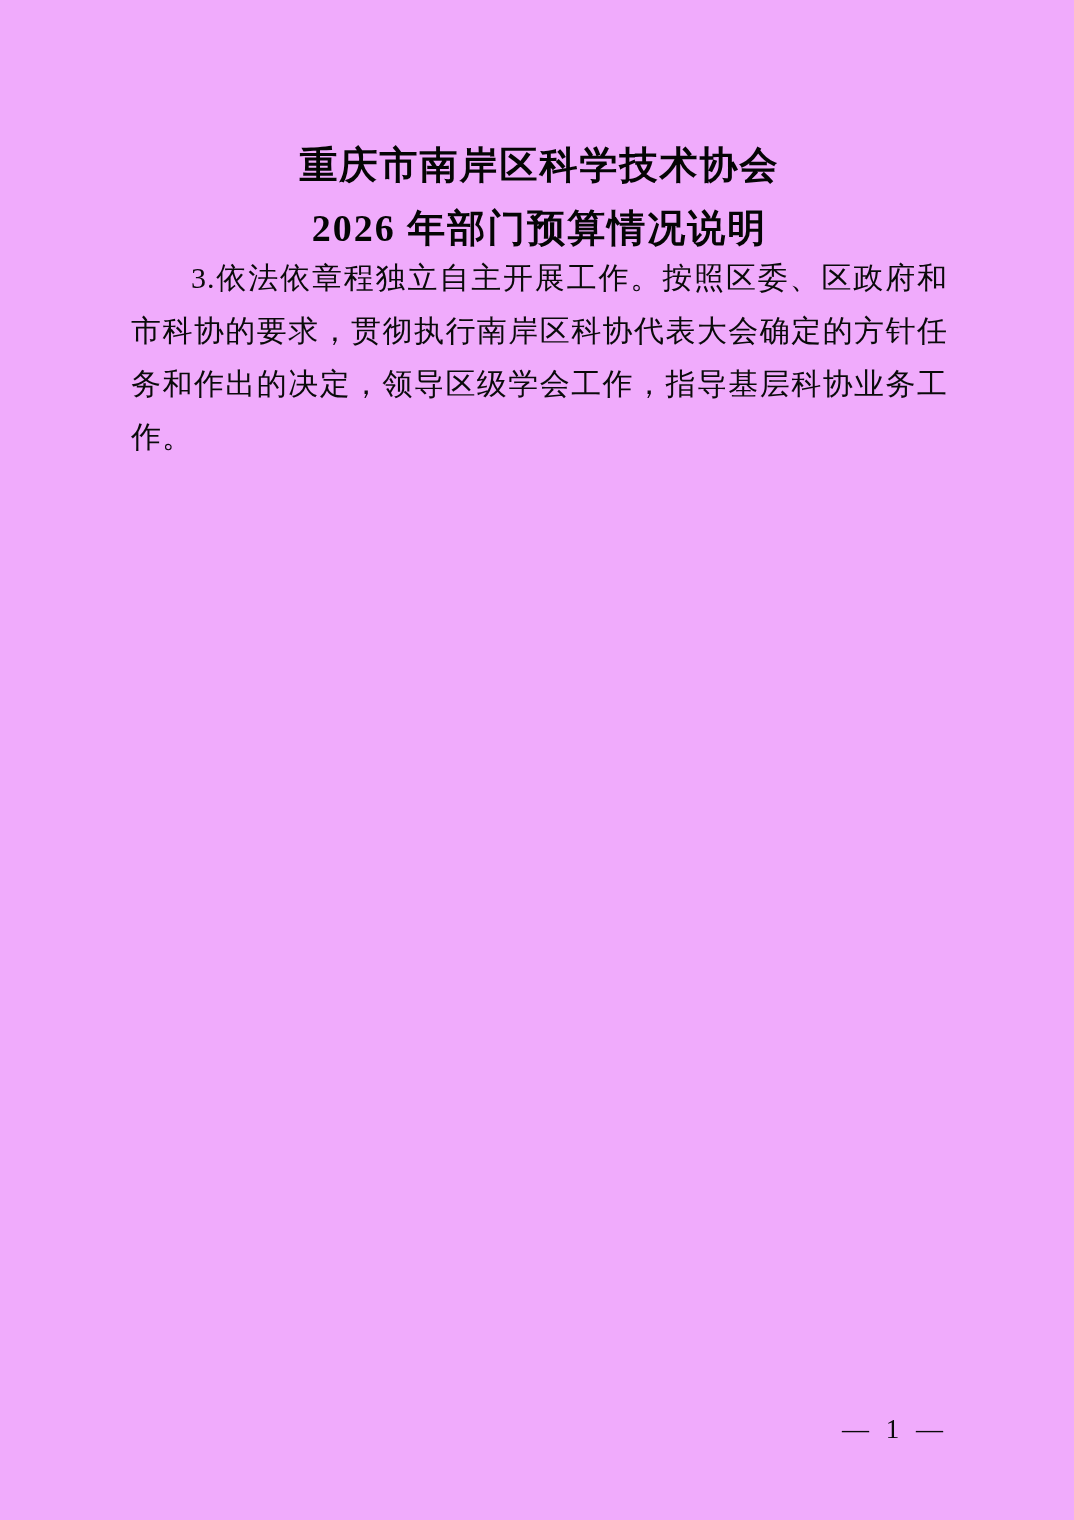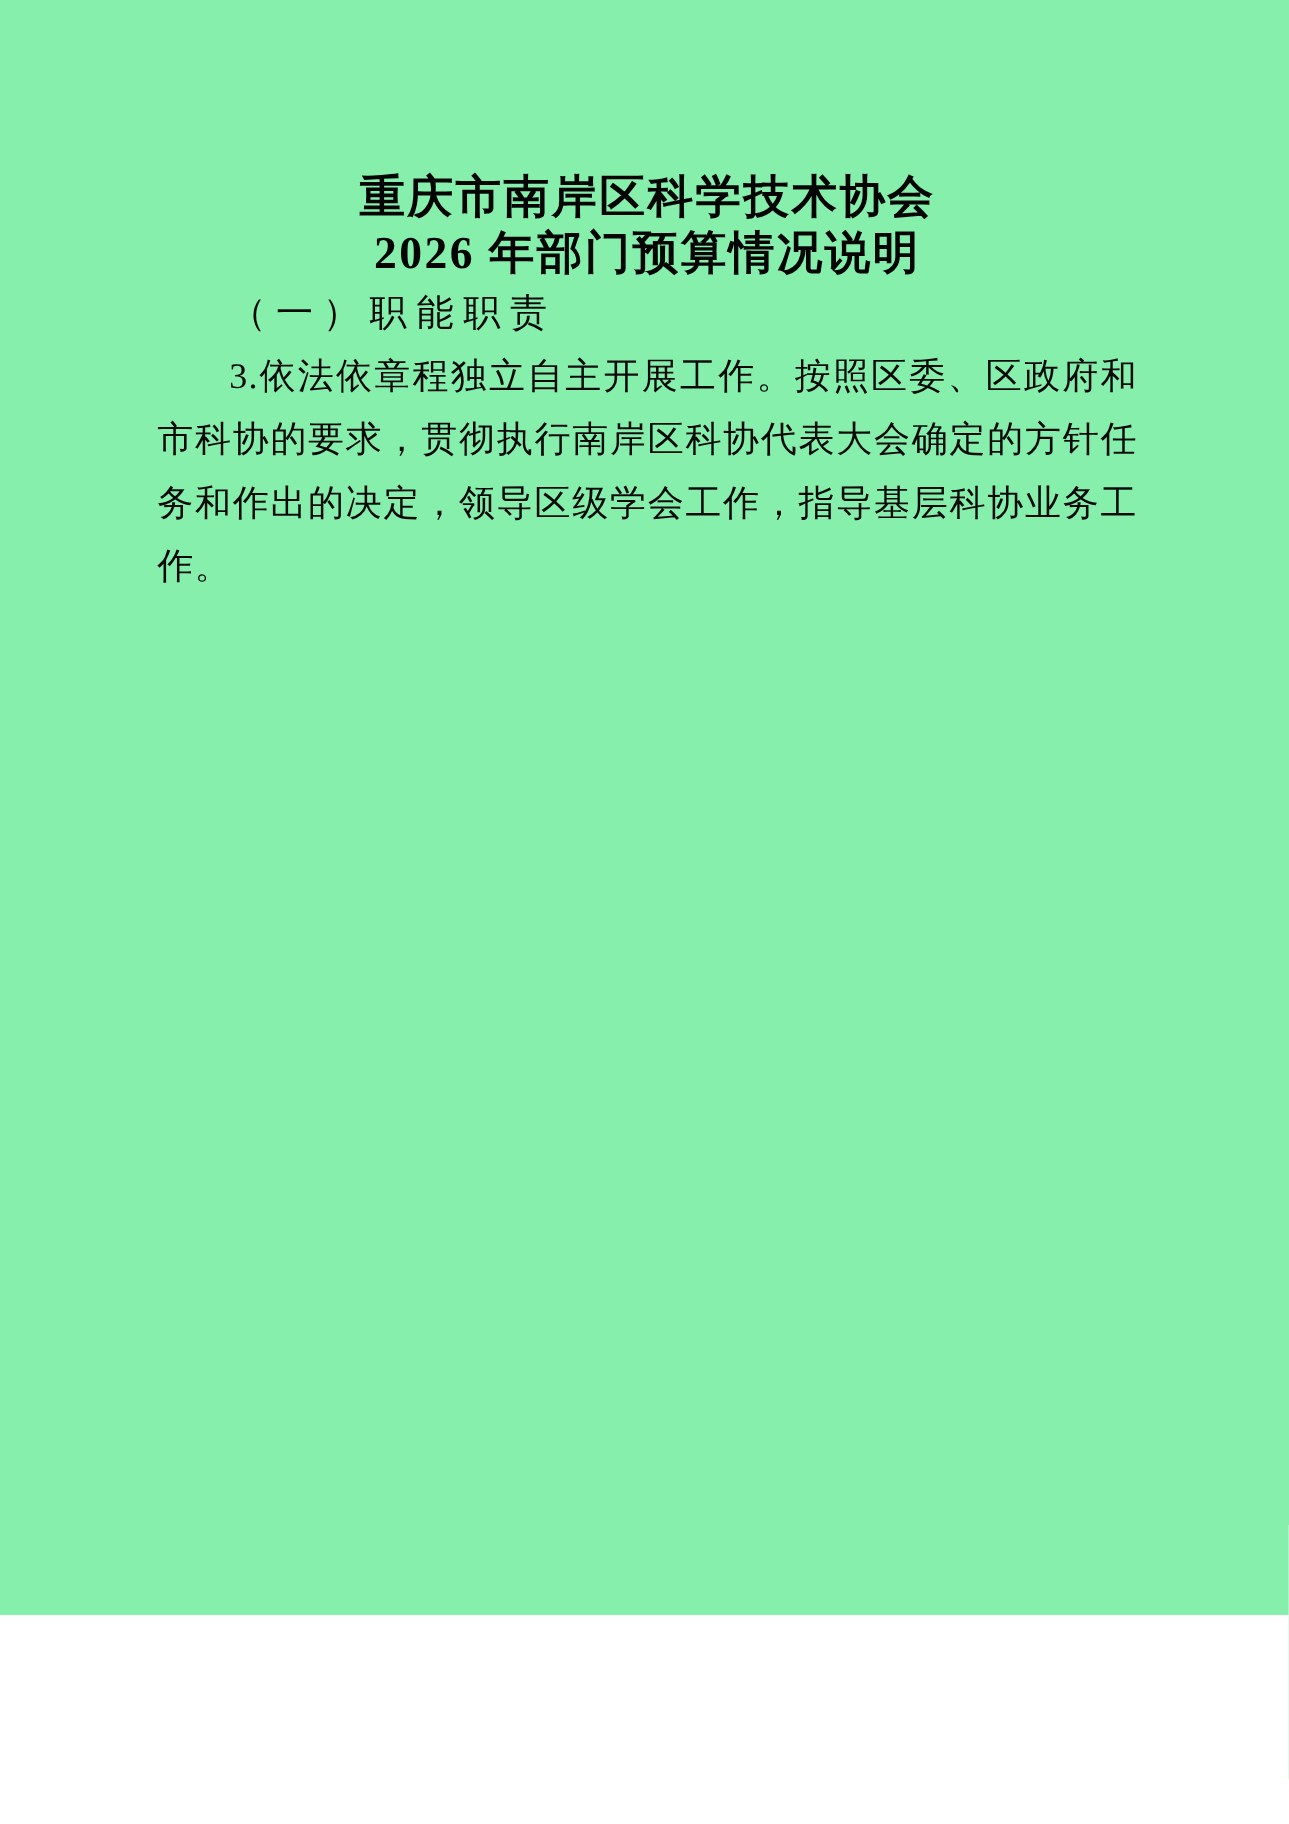--- a/index.html
+++ b/index.html
@@ -5,41 +5,41 @@
   * { margin: 0; padding: 0; box-sizing: border-box; }
 
   html, body {
     background: #ffffff;
     font-family: "Liberation Serif", "DejaVu Serif", serif;
   }
 
   .page {
     position: relative;
     width: 1074px;
-    height: 1346px;
-    background: #86efac;
+    height: 1520px;
+    background: #f0abfc;
     color: #0a0a0a;
     overflow: hidden;
   }
 
   .content {
     padding: 142px 126px 0 131px;
   }
 
   
   .doc-title {
     font-family: "Liberation Serif", "DejaVu Serif", serif;
     font-weight: bold;
     font-size: 38px;
     line-height: 46px;
     text-align: center;
     letter-spacing: 2px;
     color: #050505;
   }
-  .doc-title.line2 { }
+  .doc-title.line2 { margin-top: 17px; }
 
   
   .section-heading {
     margin-top: 72px;
     font-family: "Liberation Sans", "DejaVu Sans", sans-serif;
     font-weight: bold;
     font-size: 31px;
     line-height: 53px;
     letter-spacing: 3px;
     text-indent: 60px;
@@ -85,21 +85,20 @@
 <body>
 
 <div class="page">
   <div class="content">
 
     <div class="doc-title line1">重庆市南岸区科学技术协会</div>
 
     <div class="doc-title line2">2026 年部门预算情况说明</div>
 
 
-    <div class="subsection-heading">（一）职能职责</div>
 
 
 
     <p class="body-paragraph">3.依法依章程独立自主开展工作。按照区委、区政府和市科协的要求，贯彻执行南岸区科协代表大会确定的方针任务和作出的决定，领导区级学会工作，指导基层科协业务工作。</p>
 
 
   </div>
 
   <div class="page-number">— 1 —</div>
 </div>

